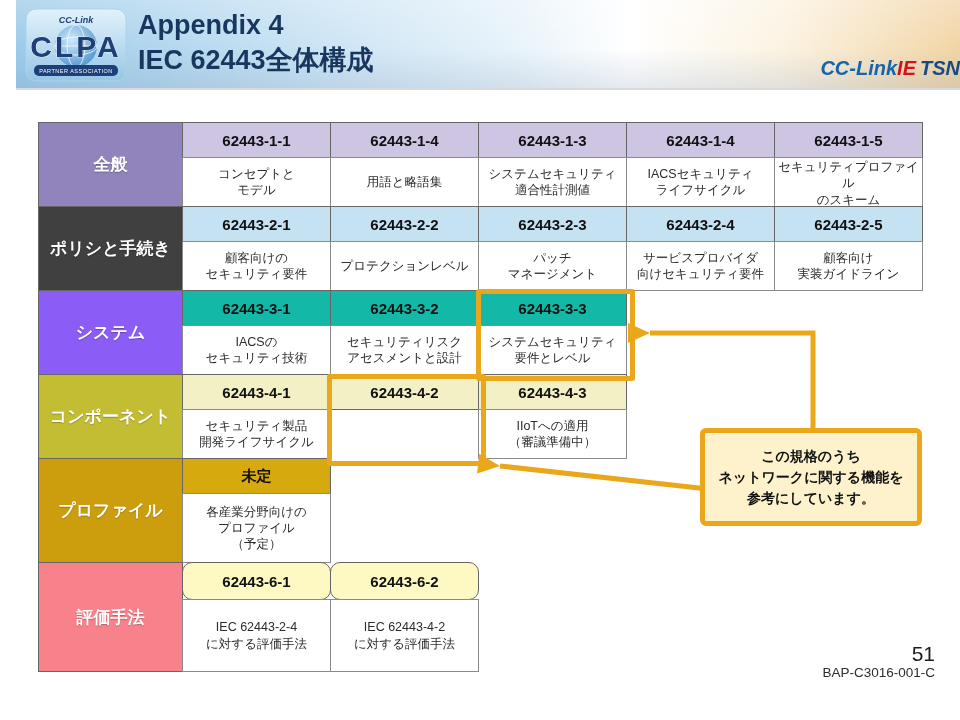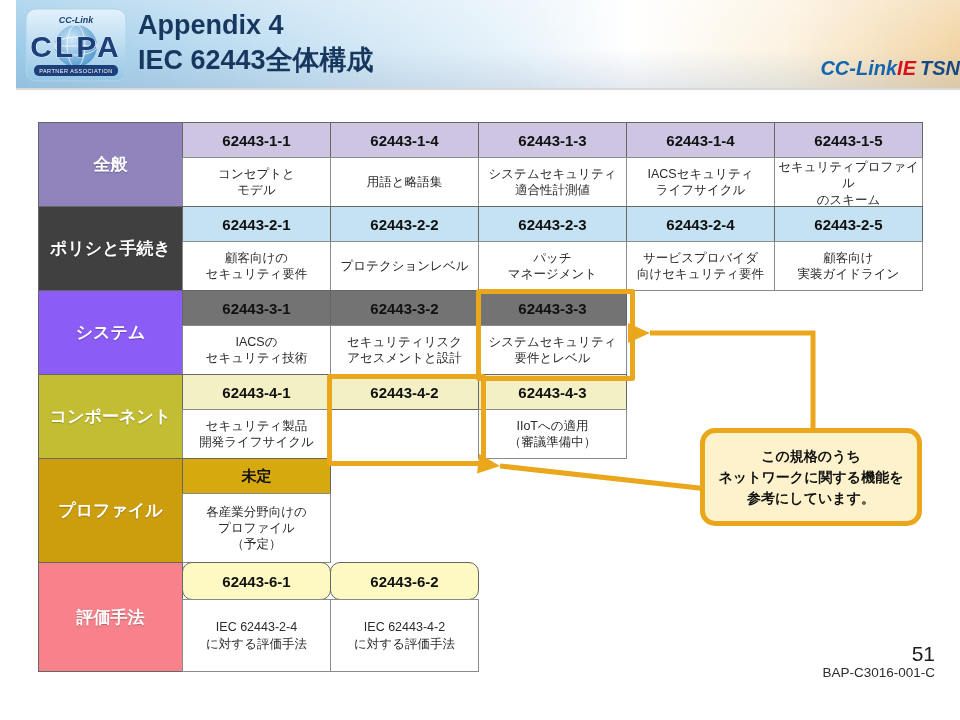--- a/index.html
+++ b/index.html
@@ -67,36 +67,36 @@
   }
   
   .lbl-general   { background: #9184bd; }
   .lbl-policy    { background: #404040; }
   .lbl-system    { background: #8b5cf6; }
   .lbl-component { background: #c3bd34; }
   .lbl-profile   { background: #cc9e0e; }
   .lbl-eval      { background: #f7828b; }
   .hd-general    { background: #cdc5e2; }
   .hd-policy     { background: #c4e2f2; }
-  .hd-system     { background: #737373; }
+  .hd-system     { background: #14b8a6; }
   .hd-component  { background: #f3f0c5; }
   .hd-profile    { background: #d6a90e; }
   .hd-eval       { background: #fef9c3; border-radius: 10px; }
 
   
   .arrow-layer { position: absolute; left: 0; top: 0; width: 960px; height: 720px; z-index: 2; pointer-events: none; }
   .hibox {
     position: absolute; z-index: 3;
     border: 5px solid #eba71c; border-radius: 3px; pointer-events: none;
   }
   .hibox-333 { left: 476px; top: 289px; width: 159px; height: 92px; }
   .hibox-442 { left: 327px; top: 374px; width: 159px; height: 92px; }
   .callout {
     position: absolute; left: 700px; top: 428px; width: 222px; height: 98px; z-index: 4;
-    background: #fdf2cb; border: 5px solid #eba71c; border-radius: 15px;
+    background: #fdf2cb; border: 5px solid #eba71c; border-radius: 6px;
     display: flex; align-items: center; justify-content: center;
     text-align: center; font-weight: bold; font-size: 14px; line-height: 1.5; color: #111111;
   }
 
   
   .footer { position: absolute; right: 25px; top: 642px; text-align: right; color: #1c1c1c; z-index: 1; }
   .page-number { font-size: 21px; line-height: 1.1; text-align: right; }
   .doc-number  { font-size: 13.5px; color: #2e2e2e; }
 </style>
 </head>

